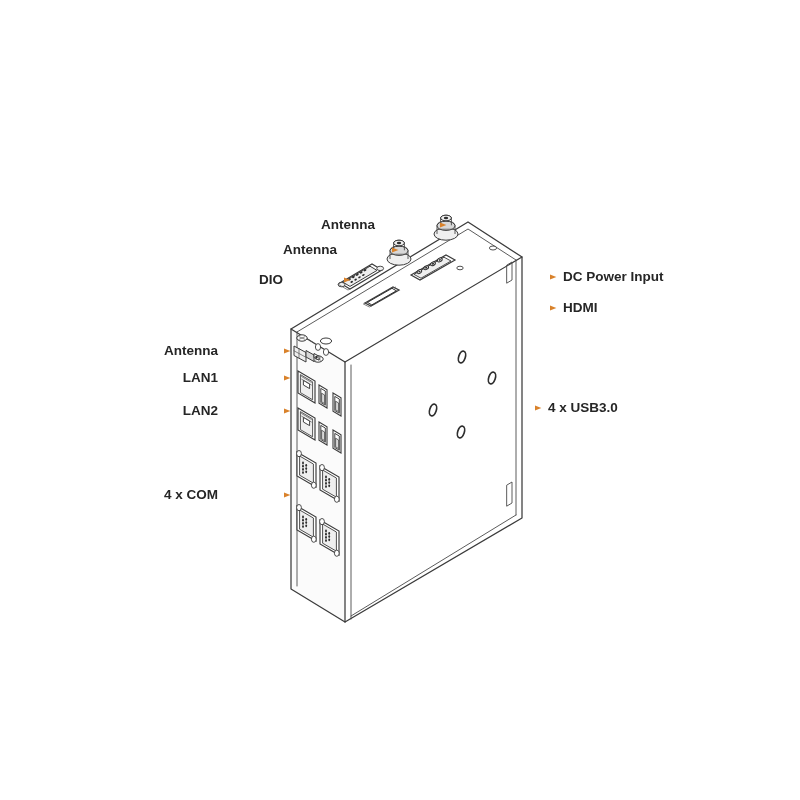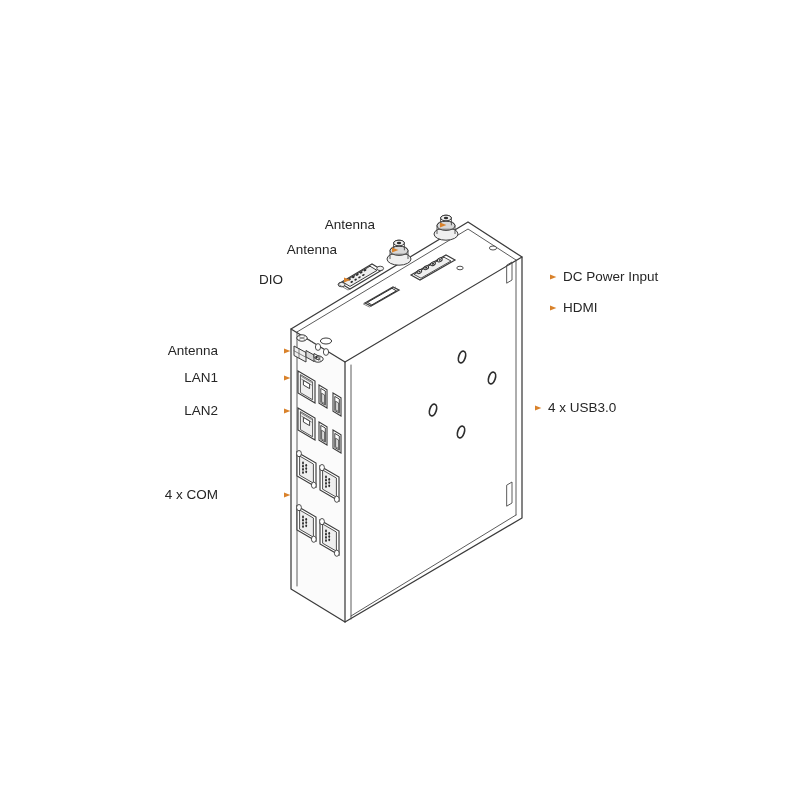--- a/index.html
+++ b/index.html
@@ -13,20 +13,21 @@
     font-family: "Liberation Sans", sans-serif;
     overflow: hidden;
     position: relative;
   }
   #figure {
     position: absolute;
     left: 0;
     top: 0;
     width: 800px;
     height: 728px;
+    font-weight: bold;
   }
   .callout-label {
     font-family: "Liberation Sans", sans-serif;
     font-size: 13.5px;
     fill: #262626;
     dominant-baseline: middle;
   }
   .label-left { text-anchor: end; }
   .label-right { text-anchor: start; }
   .dl { stroke-linecap: butt; }

